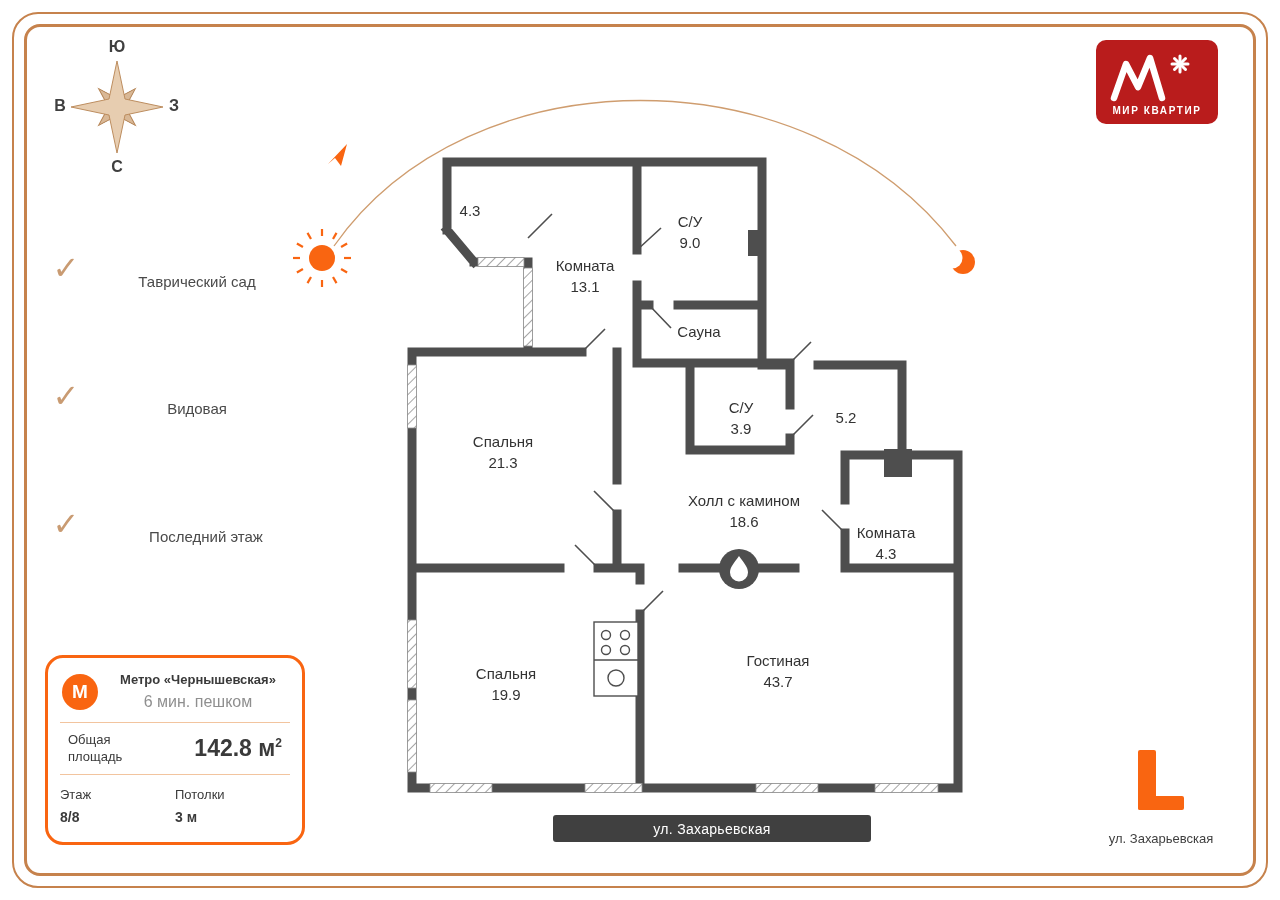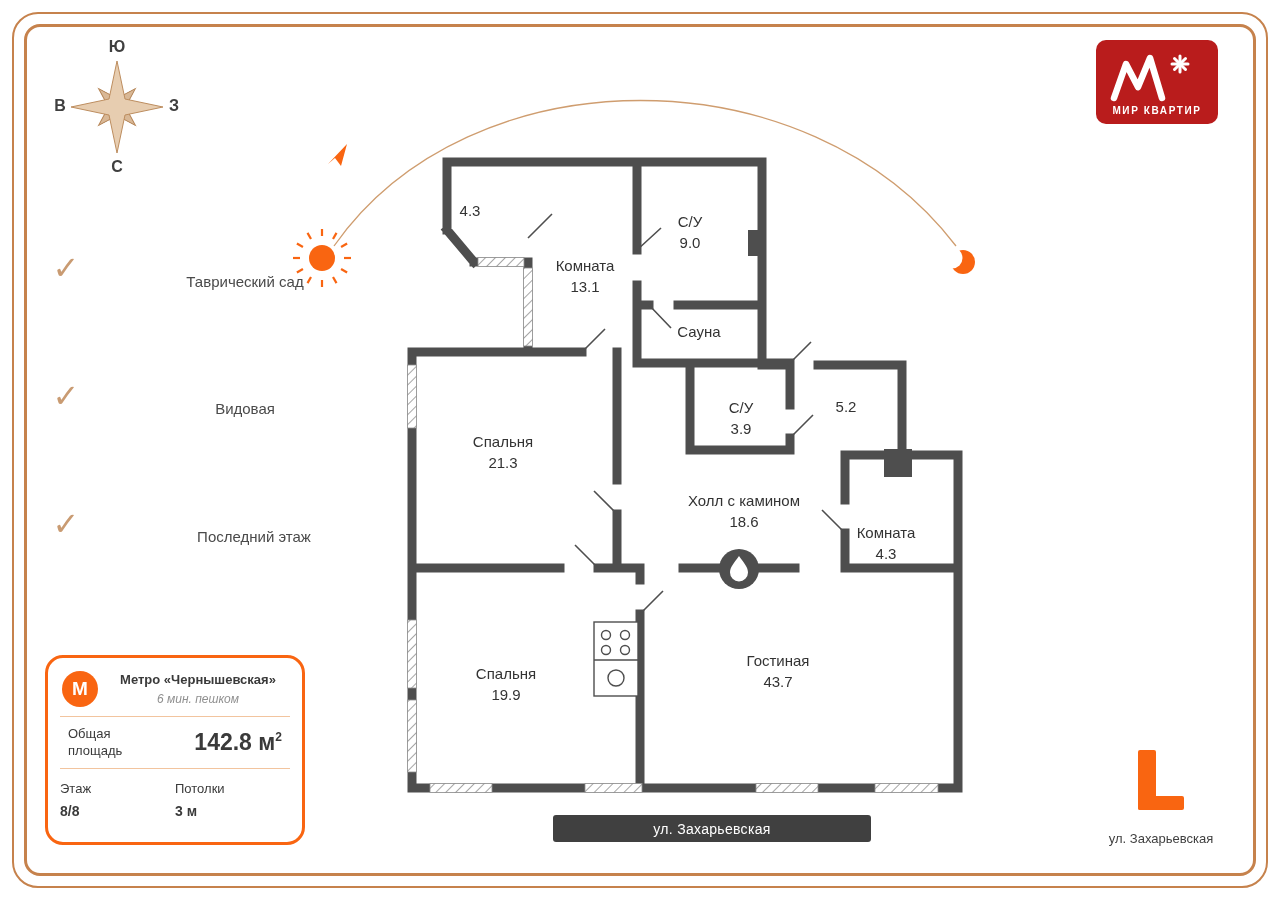--- a/index.html
+++ b/index.html
@@ -5,42 +5,42 @@
   html,body{margin:0;padding:0;background:#fff;}
   .canvas{position:relative;width:1280px;height:900px;background:#fff;overflow:hidden;
           font-family:"Liberation Sans",sans-serif;color:#3a3a3a;}
   .frame-outer{position:absolute;inset:12px;border:2px solid #c6824c;border-radius:26px;pointer-events:none;}
   .frame-inner{position:absolute;inset:24px;border:3px solid #c6824c;border-radius:16px;pointer-events:none;}
   .decor-svg{position:absolute;left:0;top:0;z-index:1;}
   .title{position:absolute;top:46px;left:50%;transform:translateX(-50%);text-align:center;z-index:2;
          font-size:27px;font-weight:600;color:#3f3f3f;line-height:1.45;white-space:nowrap;}
   .compass-letter{position:absolute;transform:translate(-50%,-50%);font-size:16px;font-weight:bold;color:#3f3f3f;z-index:2;}
   .check{position:absolute;transform:translate(-50%,-50%);font-size:32px;color:#c99b72;z-index:2;}
-  .feature-label{position:absolute;transform:translate(-50%,-50%);font-size:15px;color:#4a4a4a;z-index:2;white-space:nowrap;margin-left:48px;}
+  .feature-label{position:absolute;transform:translate(-50%,-50%);font-size:15px;color:#4a4a4a;z-index:2;white-space:nowrap;}
   .room-label{position:absolute;transform:translate(-50%,-50%);text-align:center;font-size:15px;
               color:#333;line-height:1.4;z-index:2;white-space:nowrap;}
   .street-bar{position:absolute;left:553px;top:815px;width:318px;height:27px;background:#404040;border-radius:3px;
               display:flex;align-items:center;justify-content:center;color:#fff;font-size:14px;z-index:3;letter-spacing:.3px;}
   .brand-block{position:absolute;left:1096px;top:40px;width:122px;height:84px;background:#b91c1c;border-radius:10px;z-index:3;}
   .brand-caption{position:absolute;bottom:8px;left:0;width:100%;text-align:center;color:#fff;font-size:10px;
                  font-weight:bold;letter-spacing:1.6px;}
   .watermark{position:absolute;left:948px;top:724px;font-size:58px;font-weight:bold;letter-spacing:4px;
              color:rgba(140,140,140,.35);z-index:4;pointer-events:none;}
   .corner-logo{position:absolute;left:1138px;top:750px;width:46px;height:60px;z-index:4;}
   .corner-logo .bar{position:absolute;left:0;top:0;width:18px;height:60px;background:#f96511;border-radius:2px;}
   .corner-logo .foot{position:absolute;left:0;top:46px;width:46px;height:14px;background:#f96511;border-radius:2px;}
   .corner-street{position:absolute;left:1161px;top:838px;transform:translate(-50%,-50%);font-size:13px;color:#3f3f3f;z-index:4;white-space:nowrap;}
   .info-card{position:absolute;left:45px;top:655px;width:260px;height:190px;box-sizing:border-box;background:#fff;
              border:3px solid #f96511;border-radius:18px;z-index:4;padding:10px 12px 8px 12px;}
   .metro-row{display:flex;align-items:center;gap:10px;padding:2px 2px 8px 2px;border-bottom:1px solid #f2c49e;}
   .metro-icon{width:36px;height:36px;border-radius:50%;background:#f96511;color:#fff;display:flex;align-items:center;
               justify-content:center;font-weight:bold;font-size:19px;flex:0 0 auto;}
   .metro-texts{flex:1;text-align:center;line-height:1.5;}
   .metro-name{font-size:13px;font-weight:bold;color:#3a3a3a;}
-  .metro-walk{font-size:12px;color:#8f8f8f;font-style:italic;}
+  .metro-walk{font-size:16px;color:#8f8f8f;}
   .area-row{display:flex;align-items:center;justify-content:space-between;padding:8px 8px;border-bottom:1px solid #f2c49e;}
   .area-label{font-size:13px;color:#3a3a3a;line-height:1.35;}
   .area-value{font-size:23px;font-weight:bold;color:#3a3a3a;}
   .area-value sup{font-size:12px;}
   .stats-row{display:flex;padding-top:9px;}
   .stat{flex:1;text-align:left;line-height:1.7;}
   .stat-label{font-size:13px;color:#3a3a3a;}
   .stat-value{font-size:14px;font-weight:bold;color:#3a3a3a;}
 </style>
 </head>
@@ -164,21 +164,21 @@
     <div>Сауна</div>
   </div>
   <div class="room-label" style="left:503px;top:452px">
     <div>Спальня</div>
     <div>21.3</div>
   </div>
   <div class="room-label" style="left:741px;top:418px">
     <div>С/У</div>
     <div>3.9</div>
   </div>
-  <div class="room-label" style="left:846px;top:406px">
+  <div class="room-label" style="left:846px;top:417px">
     <div>5.2</div>
   </div>
   <div class="room-label" style="left:744px;top:511px">
     <div>Холл с камином</div>
     <div>18.6</div>
   </div>
   <div class="room-label" style="left:886px;top:543px">
     <div>Комната</div>
     <div>4.3</div>
   </div>

